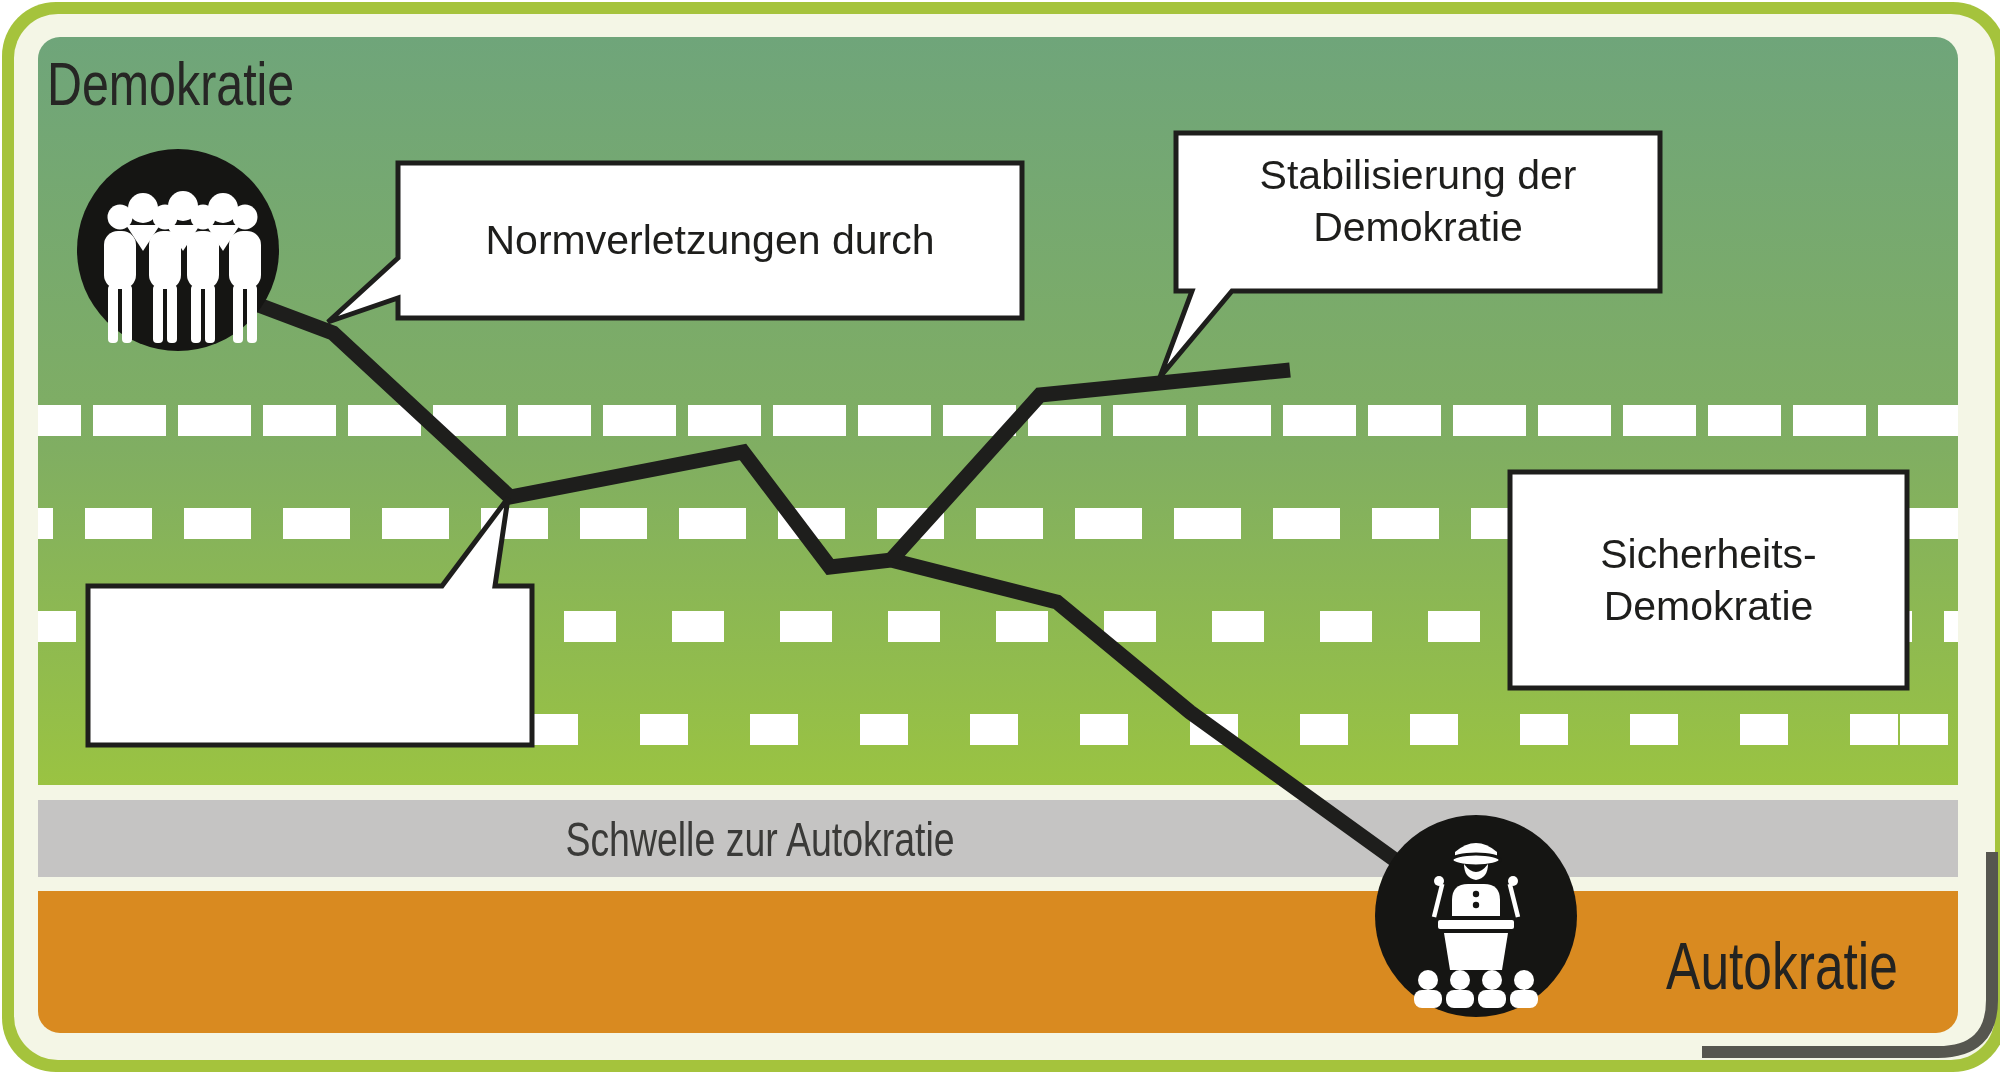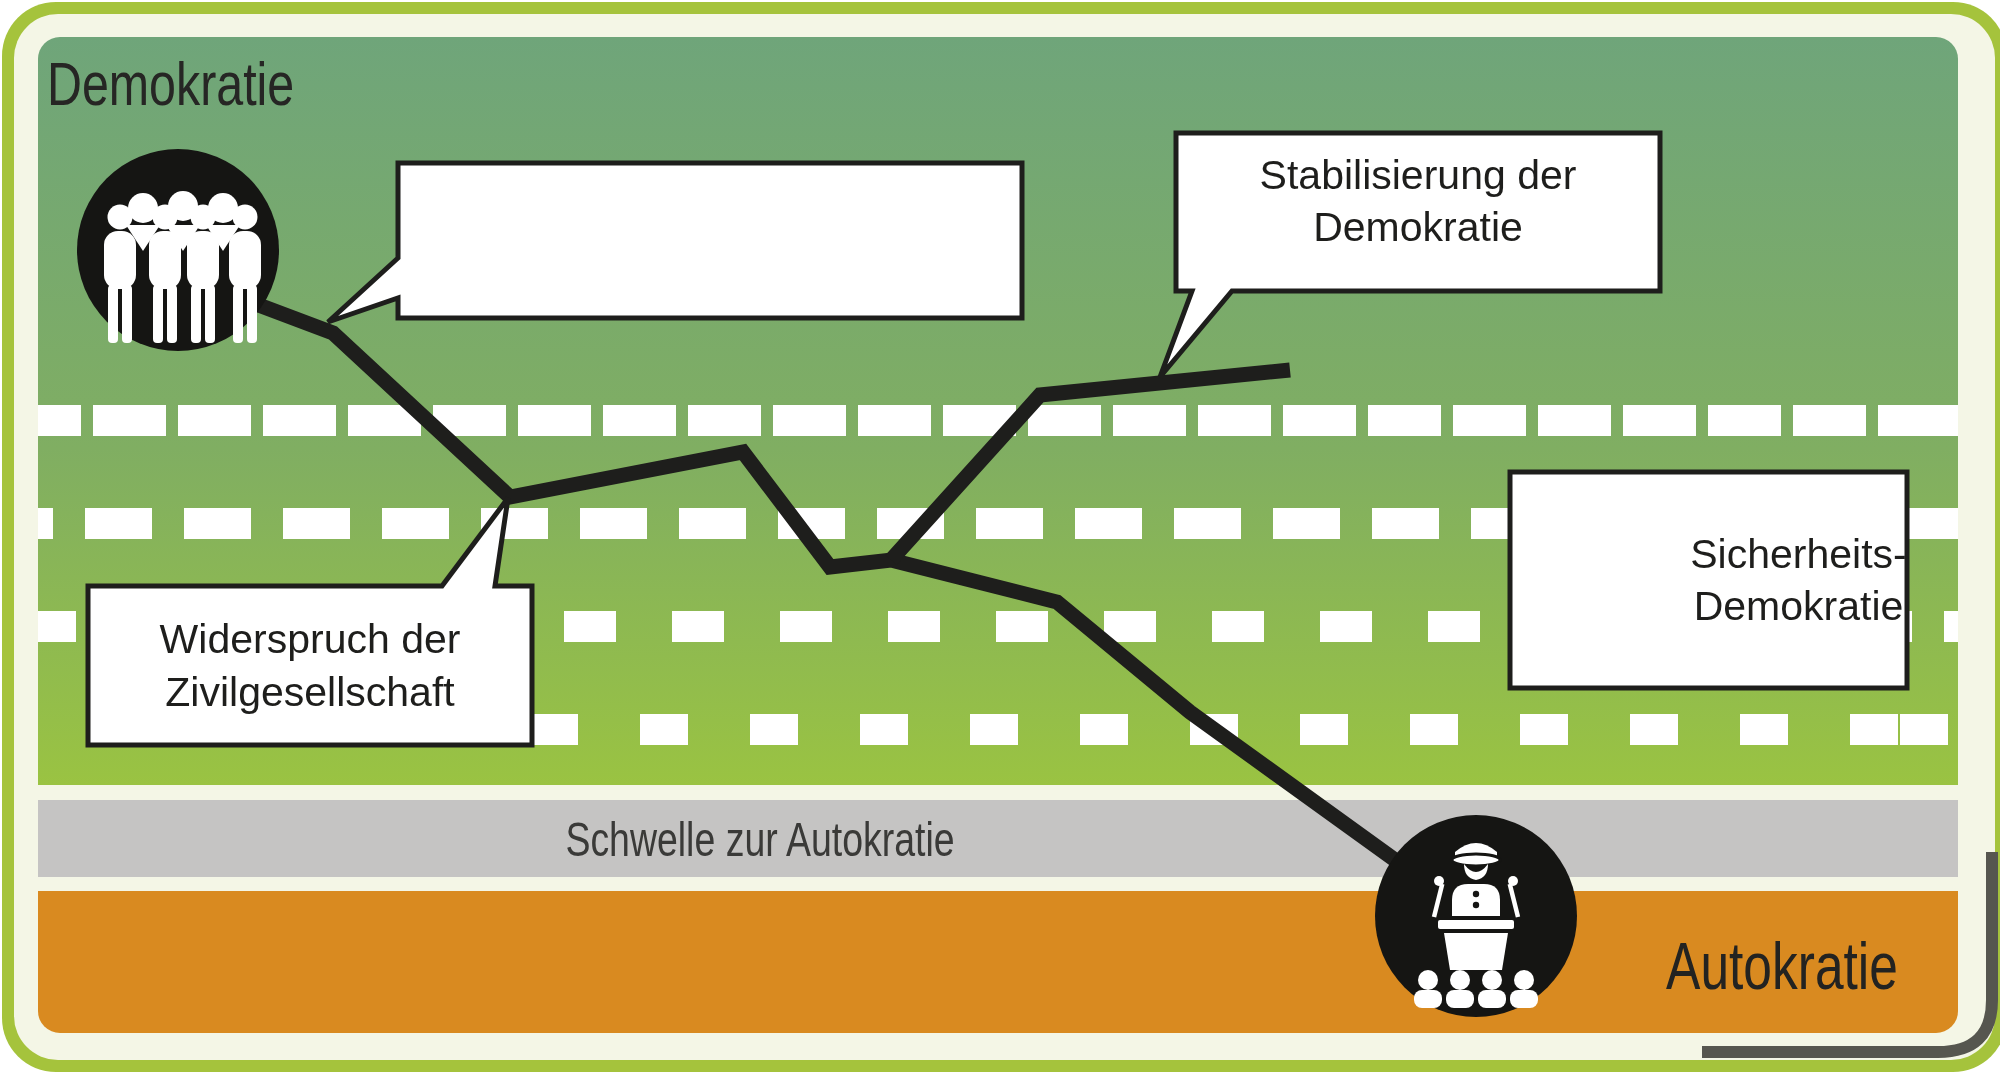--- a/index.html
+++ b/index.html
@@ -29,21 +29,21 @@
   .label.zone{transform-origin:left center;transform:scaleX(.78);}
   .label.centered{transform:translate(-50%,-50%) scaleX(.78);transform-origin:center;}
   .demokratie{left:47px;top:48px;font-size:62px;color:#262624;}
   .schwelle{left:760px;top:839px;font-size:48px;color:#3a3a38;}
   .autokratie{left:1782px;top:966px;font-size:66px;color:#232321;}
   .callout-text{position:absolute;display:flex;flex-direction:column;align-items:center;justify-content:center;
       text-align:center;color:var(--ink);font-size:41px;font-weight:500;line-height:1.28;}
   .ct1{left:398px;top:163px;width:624px;height:155px;}
   .ct2{left:1176px;top:122px;width:484px;height:158px;}
   .ct3{left:88px;top:586px;width:444px;height:159px;}
-  .ct4{left:1600px;top:472px;width:397px;height:216px;}
+  .ct4{left:1510px;top:472px;width:397px;height:216px;}
 </style>
 </head>
 <body>
 
 <div class="stage">
   <div class="frame"></div>
   <div class="mat"></div>
 
   <div class="content">
     <div class="zone-democracy">
@@ -142,26 +142,23 @@
         </g>
       </g>
     </g>
   </svg>
 
   <div class="label zone demokratie">Demokratie</div>
   <div class="label centered schwelle">Schwelle zur Autokratie</div>
   <div class="label centered autokratie">Autokratie</div>
 
   <div class="callout-text ct1">
+    <span>Normverletzungen durch</span>
   </div>
   <div class="callout-text ct2">
     <span>Stabilisierung der</span>
     <span>Demokratie</span>
-  </div>
-  <div class="callout-text ct3">
-    <span>Widerspruch der</span>
-    <span>Zivilgesellschaft</span>
   </div>
   <div class="callout-text ct4">
     <span>Sicherheits-</span>
     <span>Demokratie</span>
   </div>
 </div>
 
 </body></html>

